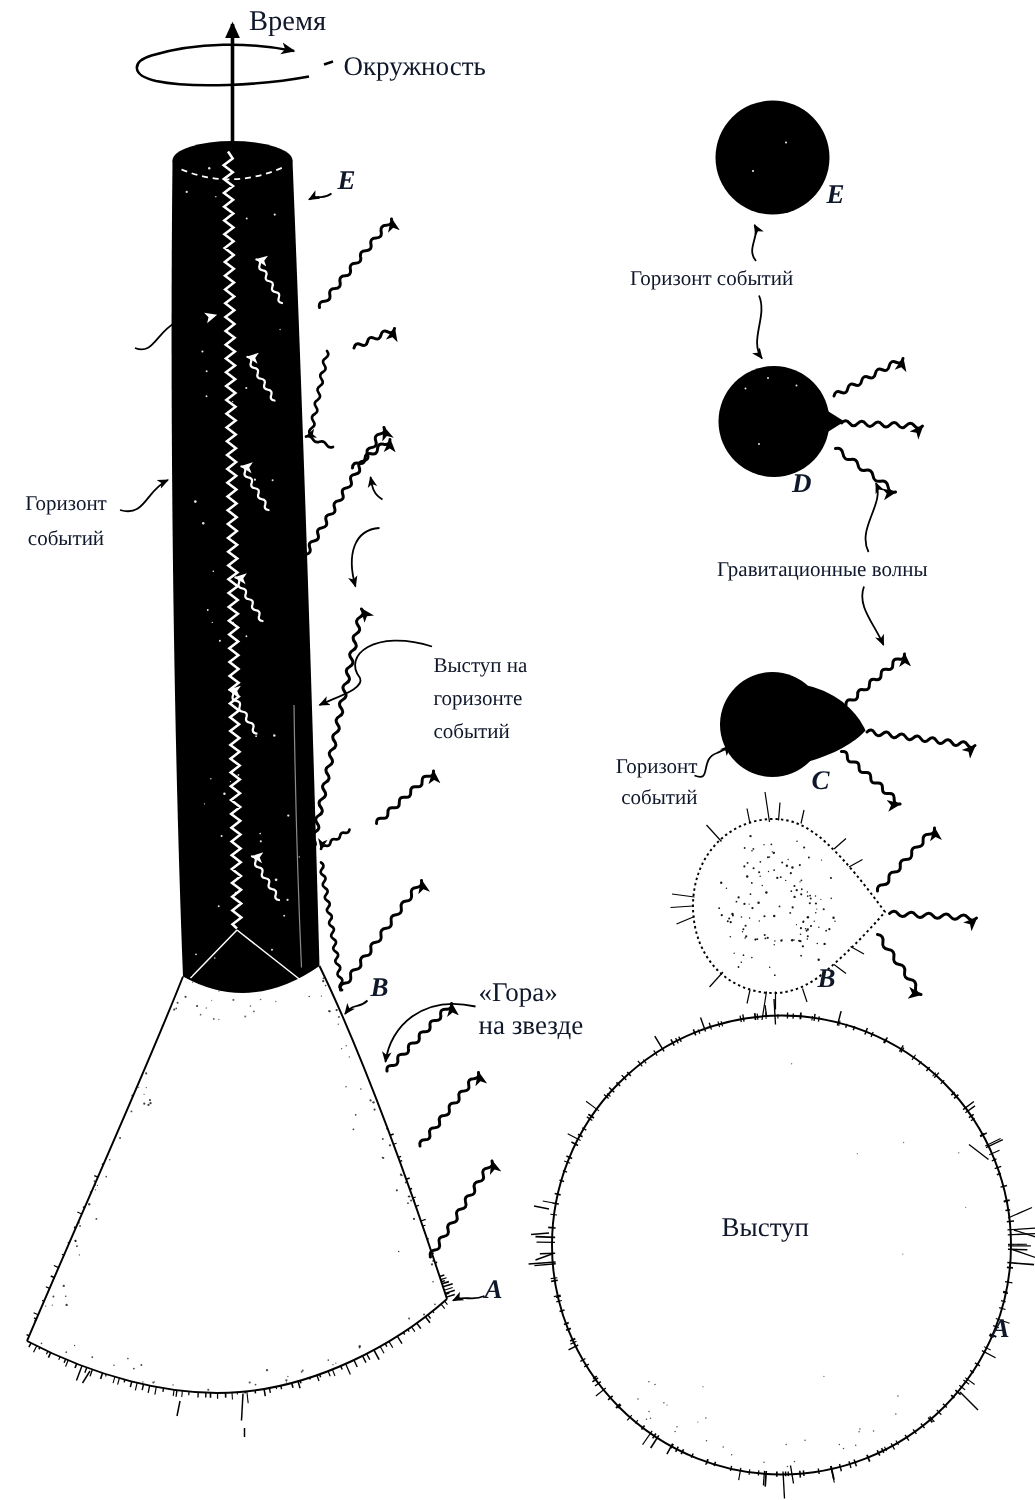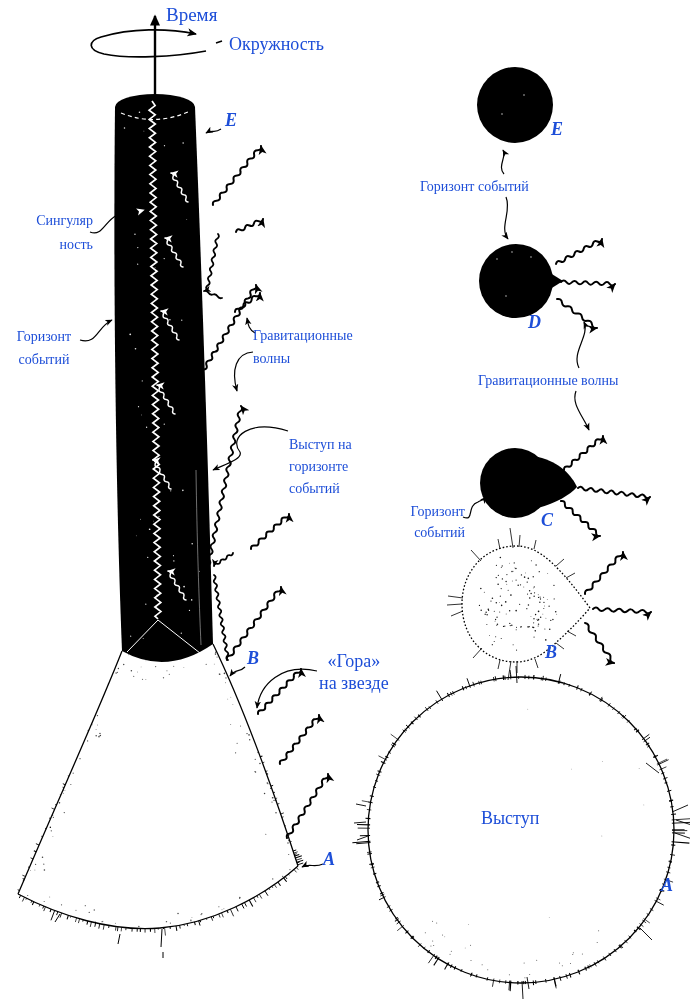--- a/index.html
+++ b/index.html
@@ -1,17 +1,17 @@
 <!DOCTYPE html>
 <html><head>
 <meta charset="utf-8">
 <style>
   html,body{margin:0;padding:0;background:#fff;}
   #page{position:relative;width:690px;height:1000px;background:#fff;overflow:hidden;
-        font-family:"Liberation Serif","DejaVu Serif",serif;color:#1d4ed8;}
+        font-family:"Liberation Serif","DejaVu Serif",serif;color:#0f172a;}
   #scene{position:absolute;left:0;top:0;}
   .lbl{position:absolute;white-space:pre;font-size:14px;line-height:23px;}
   .letter{position:absolute;font-style:italic;font-weight:bold;font-size:18px;line-height:18px;}
   .r{text-align:right;}
   .c{text-align:center;}
   .edge{fill:none;stroke:#000;stroke-width:1.3;}
   .leader{fill:none;stroke:#000;stroke-width:1.2;}
   .dotted{fill:none;stroke:#000;stroke-width:1.3;stroke-dasharray:1.6,2;}
 </style>
 </head>
@@ -786,30 +786,26 @@
     <path class="leader" d="M504,174 C497,166 507,157 503,150" marker-end="url(#mS)"></path>
     <path class="leader" d="M506,197 C512,211 499,227 508,239" marker-end="url(#mS)"></path>
     <path class="leader" d="M579,368 C571,352 590,336 584,322" marker-end="url(#mS)"></path>
     <path class="leader" d="M576,391 C571,404 583,416 589,430" marker-end="url(#mS)"></path>
     <path class="leader" d="M463,517 C475,522 466,506 478,502 C482,500 485,499 487,497" marker-end="url(#mS)"></path>
   </g>
 </svg>
 
 <div class="lbl" style="left:166px;top:3px;font-size:19px;">Время</div>
 <div class="lbl" style="left:229px;top:33px;font-size:18px;">Окружность</div>
-<div class="lbl r" style="left:0px;top:209px;width:93px;line-height:24px;">Сингуляр
-ность</div>
 <div class="lbl c" style="left:2px;top:325px;width:84px;">Горизонт
 событий</div>
-<div class="lbl" style="left:253px;top:324px;">Гравитационные
-волны</div>
 <div class="lbl" style="left:289px;top:401px;line-height:22px;margin-top:33px;">Выступ на
 горизонте
 событий</div>
-<div class="lbl" style="left:319px;top:650px;font-size:18px;line-height:22px;text-align:center;">«Гора»
+<div class="lbl" style="left:319px;top:650px;font-size:18px;line-height:22px;">«Гора»
 на звезде</div>
 <div class="letter" style="left:225px;top:111px;">E</div>
 <div class="letter" style="left:247px;top:649px;">B</div>
 <div class="letter" style="left:323px;top:850px;">A</div>
 
 <div class="lbl" style="left:420px;top:175px;">Горизонт событий</div>
 <div class="lbl" style="left:478px;top:369px;">Гравитационные волны</div>
 <div class="lbl r" style="left:380px;top:501px;width:85px;line-height:21px;">Горизонт
 событий</div>
 <div class="lbl" style="left:481px;top:807px;font-size:18px;">Выступ</div>

